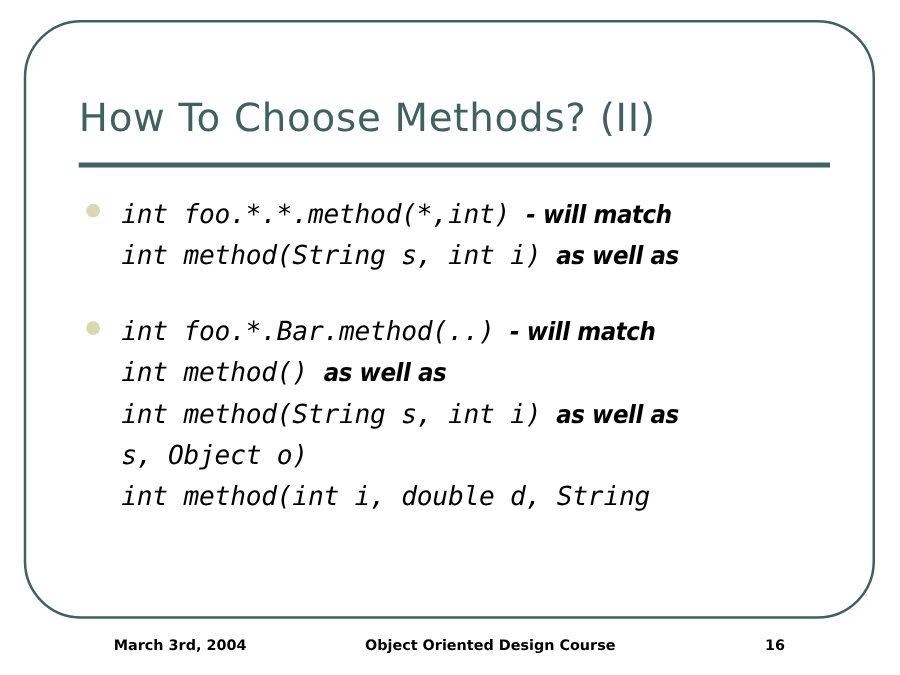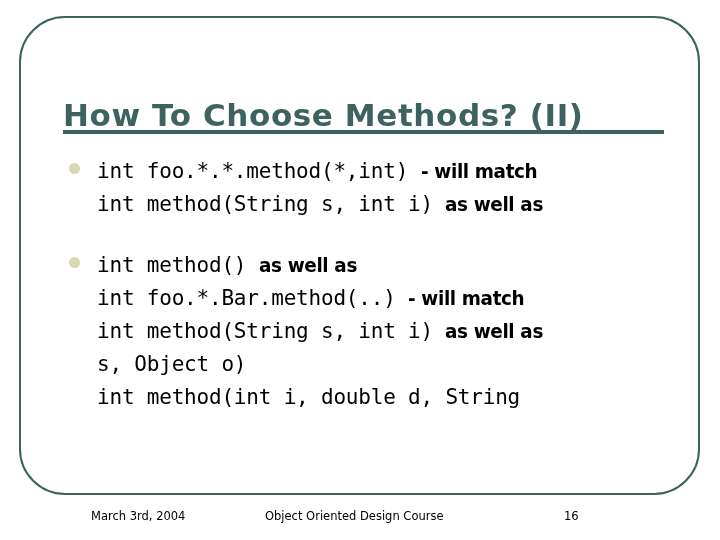--- a/index.html
+++ b/index.html
@@ -32,45 +32,46 @@
     box-sizing: border-box;
     border: 2px solid #3d6260;
     border-radius: 46px;
     pointer-events: none;
   }
 
   
   .title {
     position: absolute;
     left: 63px;
-    top: 96px;
+    top: 76px;
     width: 604px;
     font-family: "DejaVu Sans", sans-serif;
     font-size: 31px;
-    font-weight: 700;
+    font-weight: 400;
     letter-spacing: 0.6px;
     color: #3d6260;
     white-space: nowrap;
     line-height: 38px;
   }
   .title-rule {
     position: absolute;
     left: 63px;
     top: 130px;
     width: 601px;
     height: 4px;
     background: #3d6260;
   }
 
   
   .bullets {
     position: absolute;
     left: 63px;
     top: 155px;
     width: 615px;
+    font-style: italic;
   }
   .bullet {
     position: relative;
     padding-left: 34px;
     margin-bottom: 28px;
   }
   .bullet:last-child { margin-bottom: 0; }
 
   .bullet-marker {
     position: absolute;
@@ -110,53 +111,54 @@
     vertical-align: baseline;
   }
 
   
   .footer {
     position: absolute;
     left: 0;
     top: 508px;
     width: 628px;
     height: 20px;
+    font-weight: bold;
   }
   .footer span {
     position: absolute;
     font-family: "DejaVu Sans", sans-serif;
     font-size: 11.5px;
     color: #000000;
     white-space: nowrap;
     line-height: 16px;
   }
   .footer-date   { left: 91px;  top: 0; }
-  .footer-course { left: 265px; top: 0; text-align: center; }
-  .footer-page   { left: 564px; top: 0; }
+  .footer-course { left: 292px; top: 0; text-align: center; }
+  .footer-page   { left: 612px; top: 0; }
 </style>
 </head>
 <body>
 
 <div class="slide">
 
   <div class="frame"></div>
 
   <div class="title">How To Choose Methods? (II)</div>
   <div class="title-rule"></div>
 
   <div class="bullets">
       <div class="bullet">
         <span class="bullet-marker"></span>
         <span class="line"><span class="code">int foo.*.*.method(*,int) </span><span class="note">- will match</span></span>
         <span class="line"><span class="code">int method(String s, int i) </span><span class="note">as well as</span></span>
       </div>
       <div class="bullet">
         <span class="bullet-marker"></span>
+        <span class="line"><span class="code">int foo.*.Bar.method(..) </span><span class="note">- will match</span></span>
         <span class="line"><span class="code">int method() </span><span class="note">as well as</span></span>
-        <span class="line"><span class="code">int foo.*.Bar.method(..) </span><span class="note">- will match</span></span>
         <span class="line"><span class="code">int method(String s, int i) </span><span class="note">as well as</span></span>
         <span class="line"><span class="code">s, Object o)</span></span>
         <span class="line"><span class="code">int method(int i, double d, String</span></span>
       </div>
     </div>
 
   <div class="footer">
     <span class="footer-date">March 3rd, 2004</span>
     <span class="footer-course">Object Oriented Design Course</span>
     <span class="footer-page">16</span>

